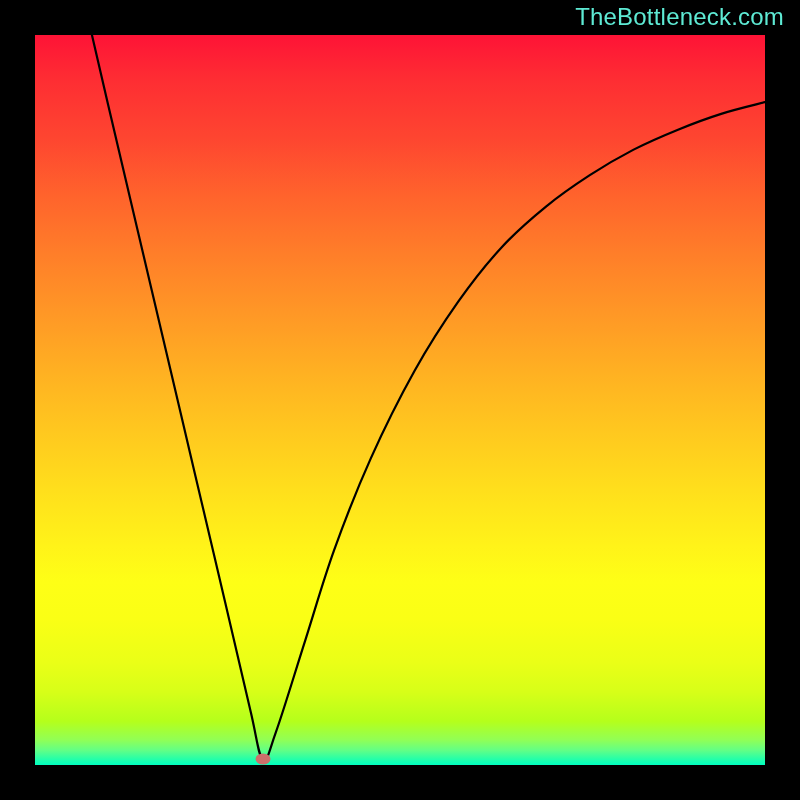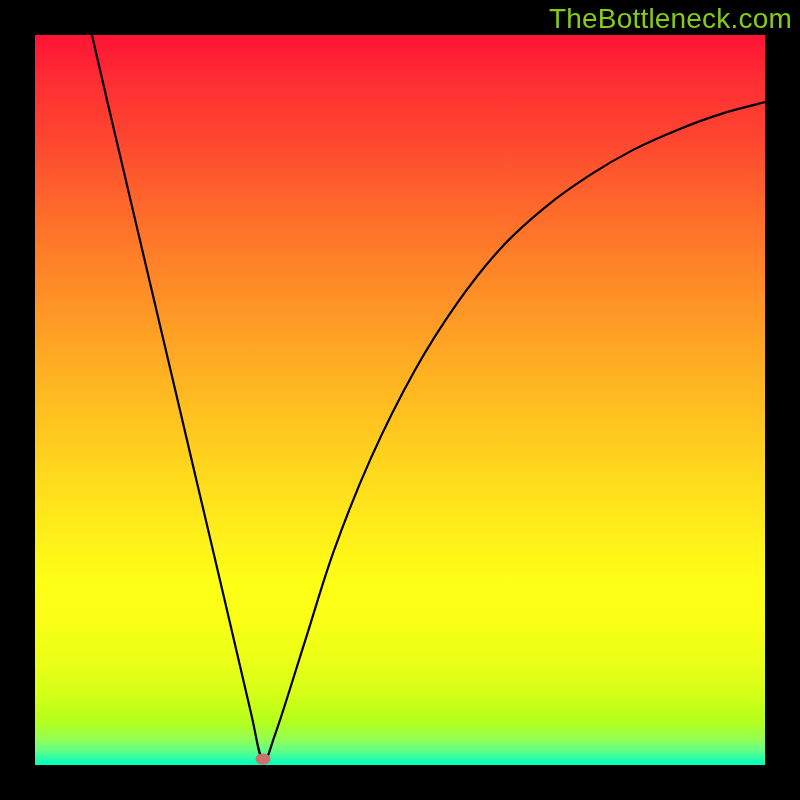--- a/index.html
+++ b/index.html
@@ -48,23 +48,23 @@
       #b5ff1b 94%,
       #92ff54 96.5%,
       #61ff86 98%,
       #24ffa9 99.2%,
       #00ffc0 100%
     );
   }
   .watermark {
     position: absolute;
     top: 3px;
-    right: 8px;
-    color: #84cc16;
-    font-size: 28px;
+    right: 16px;
+    color: #5eead4;
+    font-size: 24px;
     font-weight: 400;
     letter-spacing: 0.2px;
   }
   svg.curve {
     position: absolute;
     inset: 0;
   }
   .marker {
     position: absolute;
     width: 15px;

